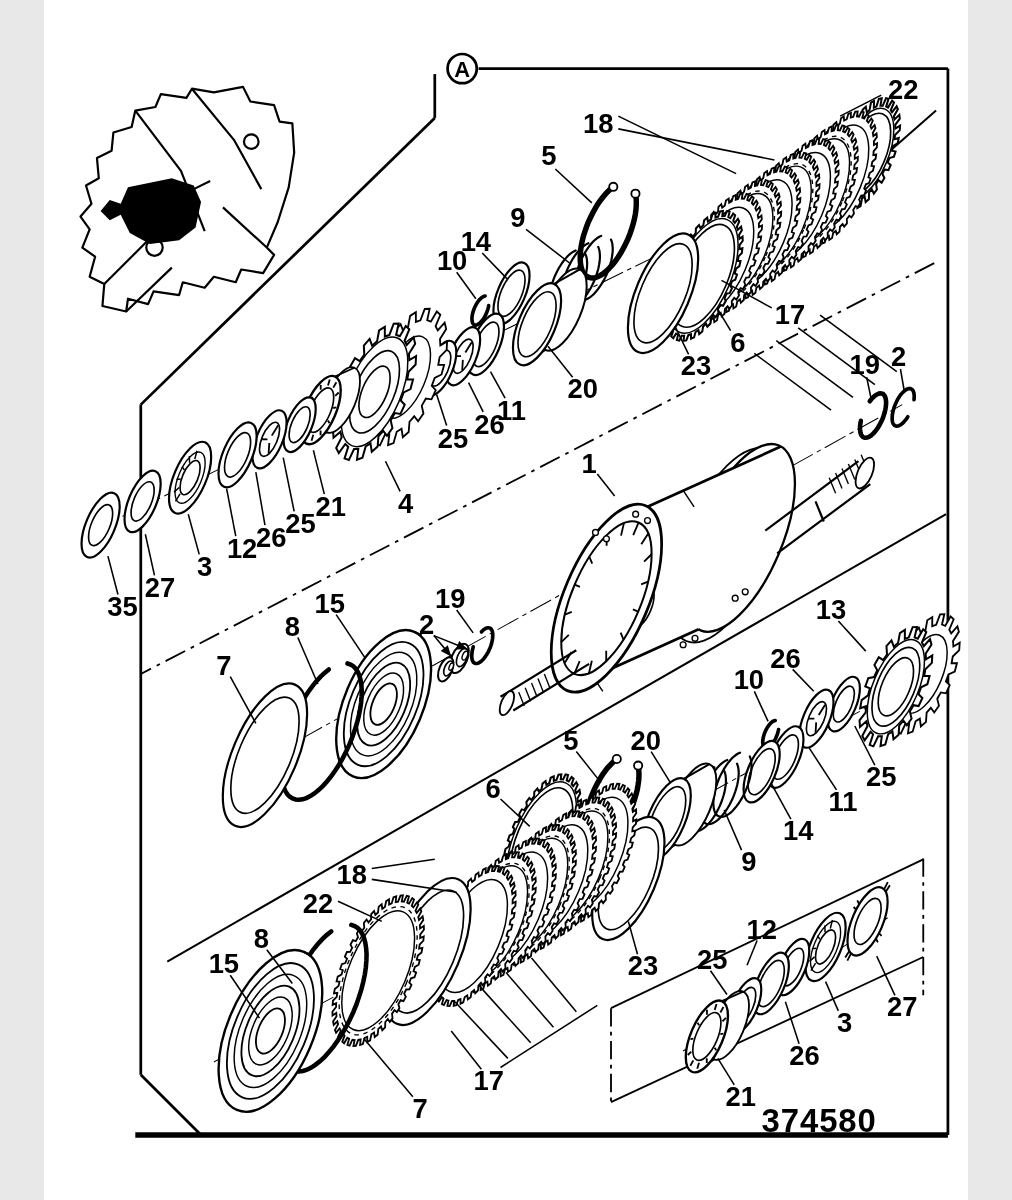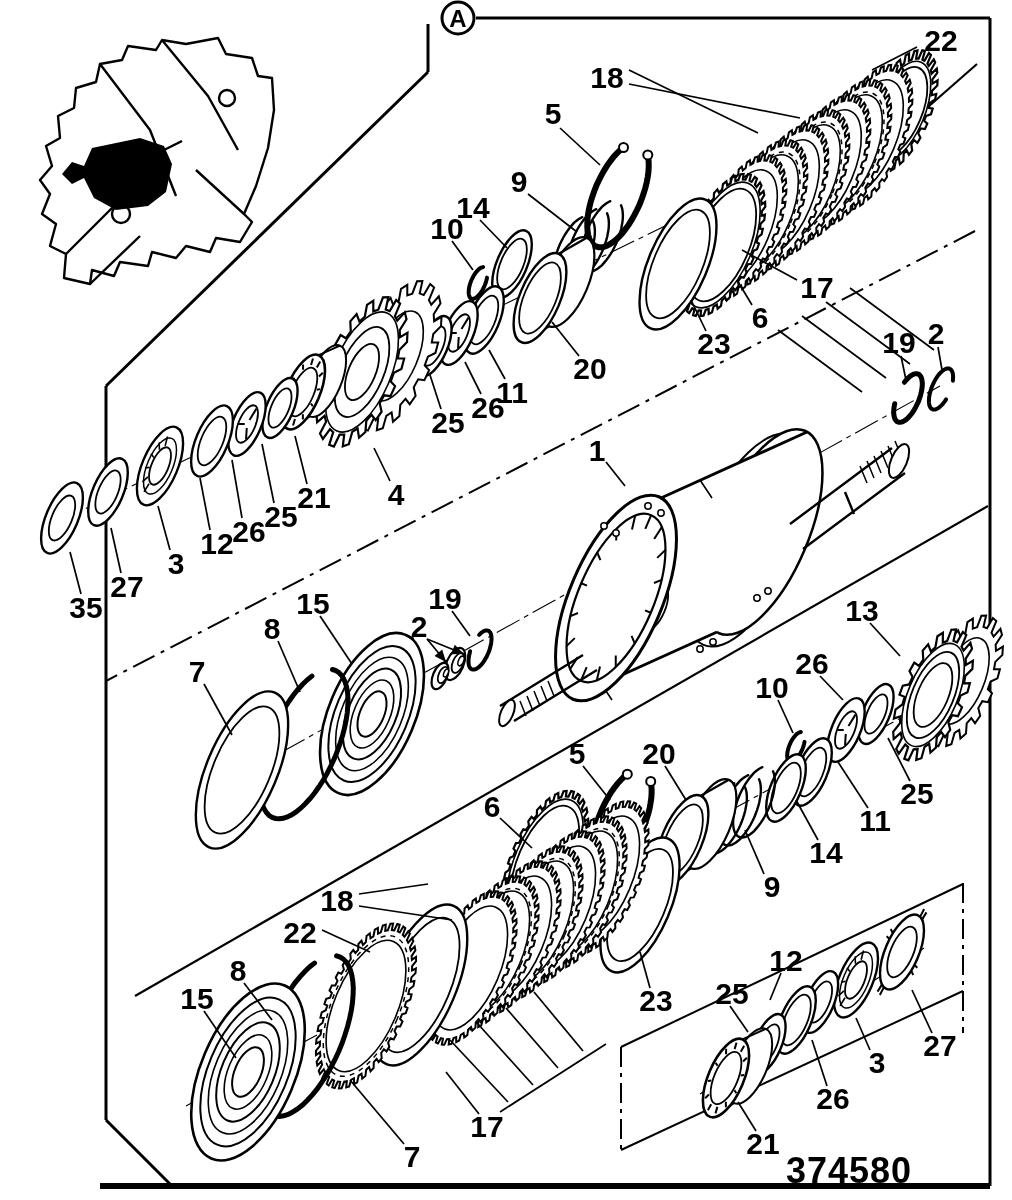--- a/index.html
+++ b/index.html
@@ -1,16 +1,16 @@
 <!DOCTYPE html>
 <html><head>
 <meta charset="utf-8">
 <style>
   html,body{margin:0;padding:0;background:#e8e8e8;}
-  .stage{position:relative;width:1012px;height:1200px;background:#ffffff;margin:0 auto;
+  .stage{position:relative;width:924px;height:1200px;background:#ffffff;margin:0 auto;
          font-family:"Liberation Sans", sans-serif;overflow:hidden;}
   svg{display:block;width:100%;height:100%;}
   .co{font-family:"Liberation Sans", sans-serif;font-weight:bold;fill:#000;}
 </style>
 </head>
 <body>
 
 <div class="stage">
   <svg viewBox="0 0 1012 1200">
     <g id="frame">

